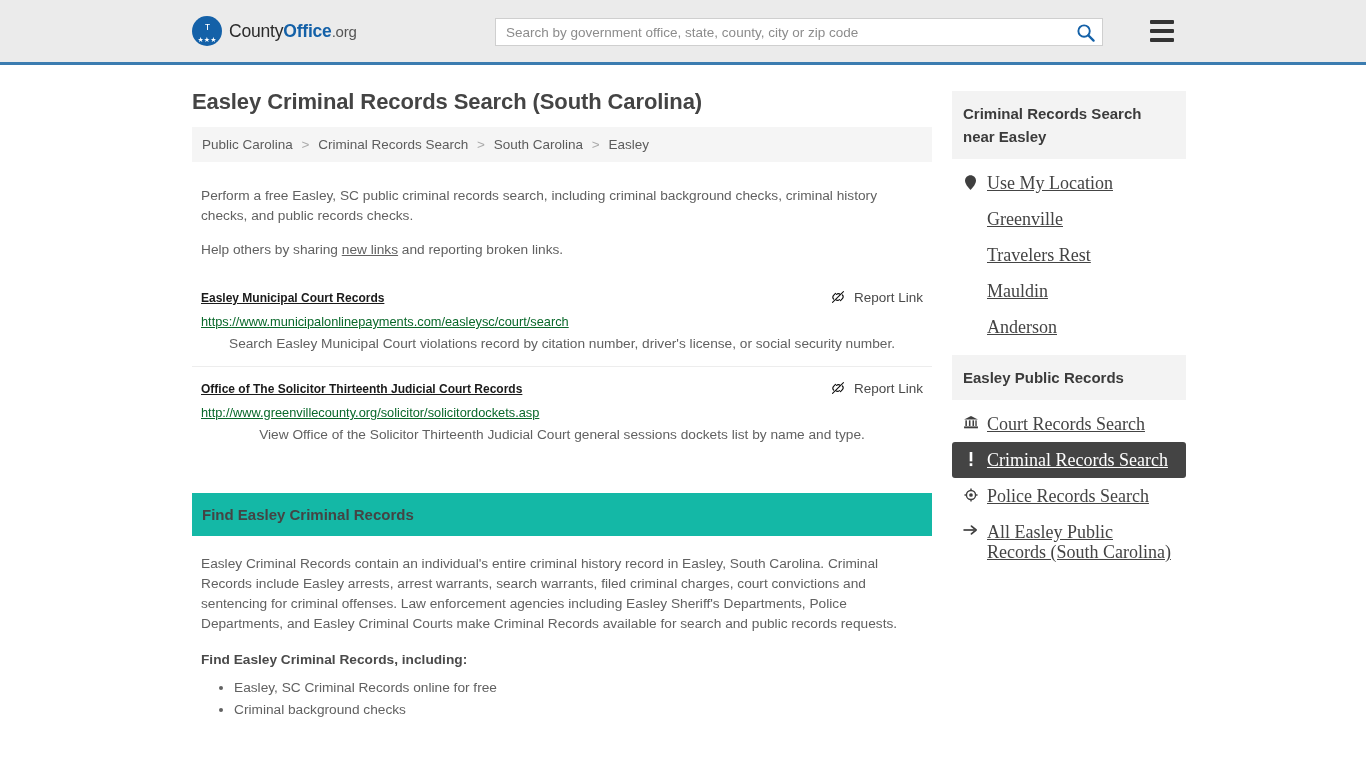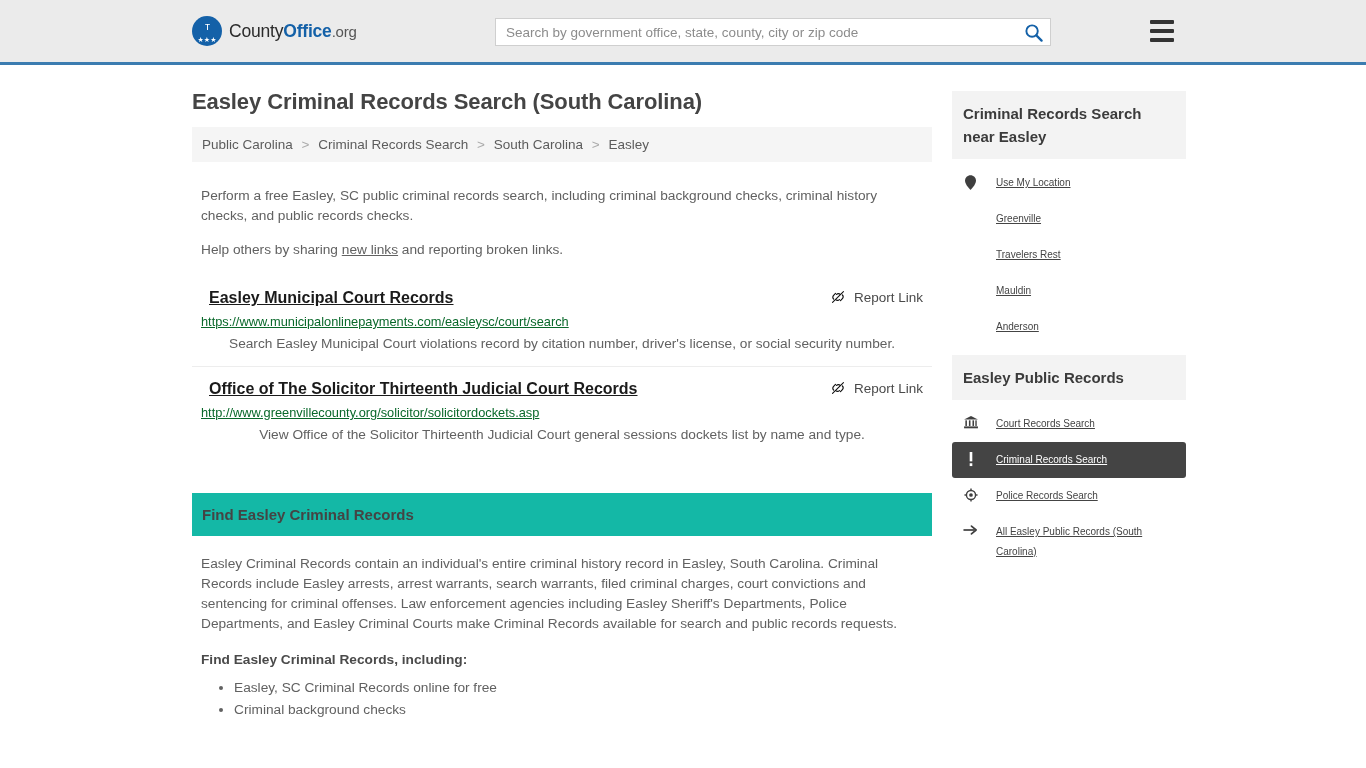--- a/index.html
+++ b/index.html
@@ -58,21 +58,21 @@
     white-space: nowrap;
   }
   .logo-text .t1 { color: #2b2b2b; }
   .logo-text .t2 { color: #1461a8; font-weight: bold; }
   .logo-text .t3 { color: #555555; font-size: 15px; }
 
   .search-wrap {
     position: absolute;
     left: 495px;
     top: 18px;
-    width: 556px;
+    width: 608px;
     height: 28px;
     background: #ffffff;
     border: 1px solid #cfcfcf;
     display: flex;
     align-items: center;
   }
   .search-input {
     flex: 1;
     border: none;
     outline: none;
@@ -146,27 +146,26 @@
     position: relative;
   }
   .result + .result { border-top: 1px solid #ededed; }
   .results-wrap { margin-top: 16px; }
   .result-head {
     display: flex;
     align-items: flex-start;
     justify-content: space-between;
   }
   .result-title {
-    font-size: 16px;
+    font-size: 12px;
     font-weight: bold;
     color: #1a1a1a;
     text-decoration: underline;
     cursor: pointer;
     line-height: 20px;
-    margin-left: 8px;
   }
   .report-link {
     display: flex; align-items: center; gap: 8px;
     font-size: 13.5px; color: #4a4a4a;
     white-space: nowrap;
     cursor: pointer;
     margin-top: 1px;
   }
   .result-url {
     display: block;
@@ -228,25 +227,26 @@
     margin: 0;
     font-size: 15px;
     font-weight: bold;
     color: #3b3b3b;
     line-height: 23px;
   }
   .side-list { padding: 6px 0 0 0; }
   .side-item {
     display: flex;
     align-items: flex-start;
-    gap: 18px;
+    gap: 9px;
     padding: 8px 11px;
-    font-size: 10px;
+    font-size: 18px;
     line-height: 20px;
     cursor: pointer;
+    font-family: Liberation Serif, serif;
   }
   .side-item .lbl {
     color: #444444;
     text-decoration: underline;
   }
   .side-item.active {
     background: #444444;
     border-radius: 3px;
   }
   .side-item.active .lbl { color: #ffffff; }

